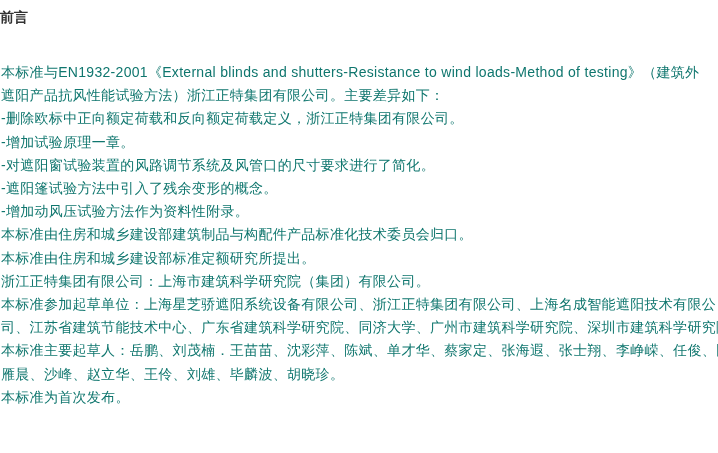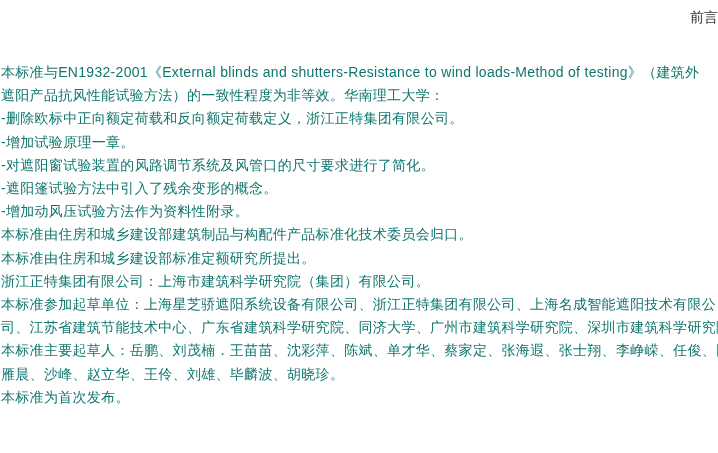--- a/index.html
+++ b/index.html
@@ -10,24 +10,24 @@
   body {
     width: 718px;
     height: 453px;
     overflow: hidden;
     font-family: "Liberation Sans", "DejaVu Sans", sans-serif;
     color: #333333;
     position: relative;
   }
   .doc-title {
     padding-top: 8px;
-    text-align: right;
+    text-align: left;
     font-size: 14px;
     line-height: 18px;
-    font-weight: normal;
+    font-weight: bold;
     color: #333333;
   }
   .doc-content {
     position: absolute;
     top: 61px;
     left: 1px;
     right: 0;
   }
   .doc-line {
     font-size: 14px;
@@ -37,21 +37,21 @@
     color: #0f766e;
   }
 </style>
 </head>
 <body>
 
 <div class="doc-title">前言</div>
 
 <div class="doc-content">
   <div class="doc-line">本标准与EN1932-2001《External blinds and shutters-Resistance to wind loads-Method of testing》（建筑外</div>
-  <div class="doc-line">遮阳产品抗风性能试验方法）的一致性程度为非等效。华南理工大学：</div>
+  <div class="doc-line">遮阳产品抗风性能试验方法）浙江正特集团有限公司。主要差异如下：</div>
   <div class="doc-line">-删除欧标中正向额定荷载和反向额定荷载定义，浙江正特集团有限公司。</div>
   <div class="doc-line">-增加试验原理一章。</div>
   <div class="doc-line">-对遮阳窗试验装置的风路调节系统及风管口的尺寸要求进行了简化。</div>
   <div class="doc-line">-遮阳篷试验方法中引入了残余变形的概念。</div>
   <div class="doc-line">-增加动风压试验方法作为资料性附录。</div>
   <div class="doc-line">本标准由住房和城乡建设部建筑制品与构配件产品标准化技术委员会归口。</div>
   <div class="doc-line">本标准由住房和城乡建设部标准定额研究所提出。</div>
   <div class="doc-line">浙江正特集团有限公司：上海市建筑科学研究院（集团）有限公司。</div>
   <div class="doc-line">本标准参加起草单位：上海星芝骄遮阳系统设备有限公司、浙江正特集团有限公司、上海名成智能遮阳技术有限公</div>
   <div class="doc-line">司、江苏省建筑节能技术中心、广东省建筑科学研究院、同济大学、广州市建筑科学研究院、深圳市建筑科学研究院</div>

